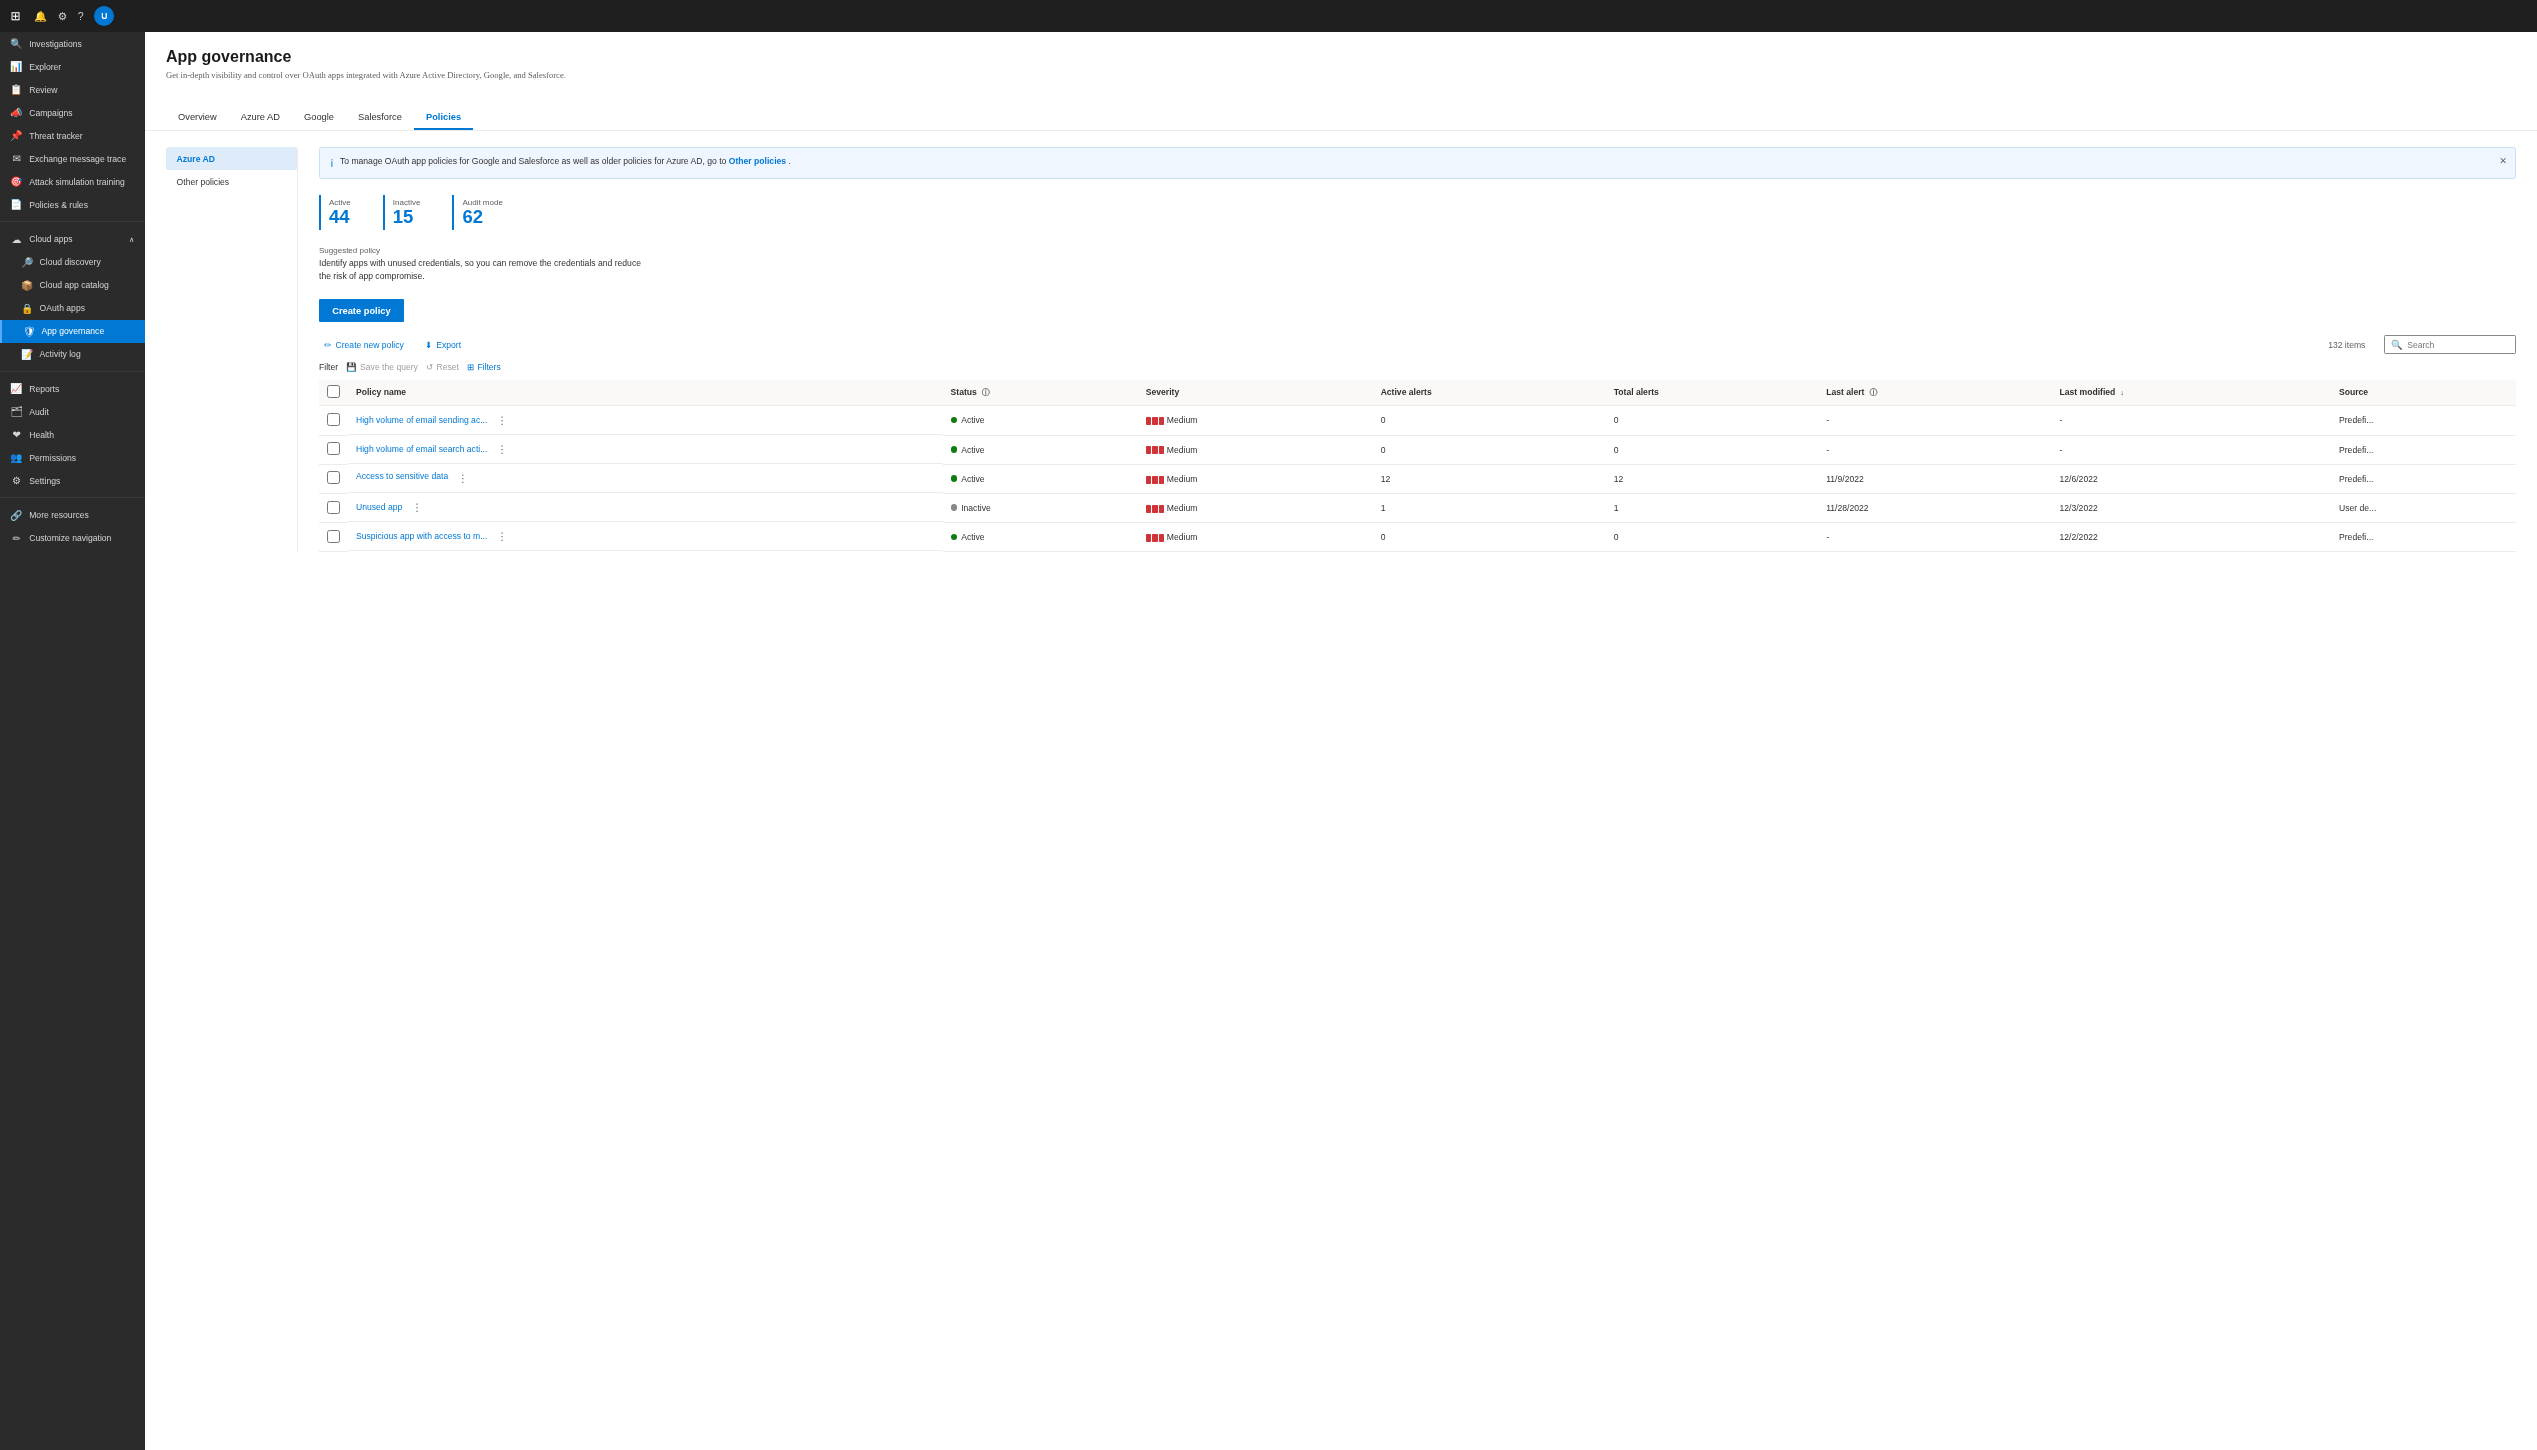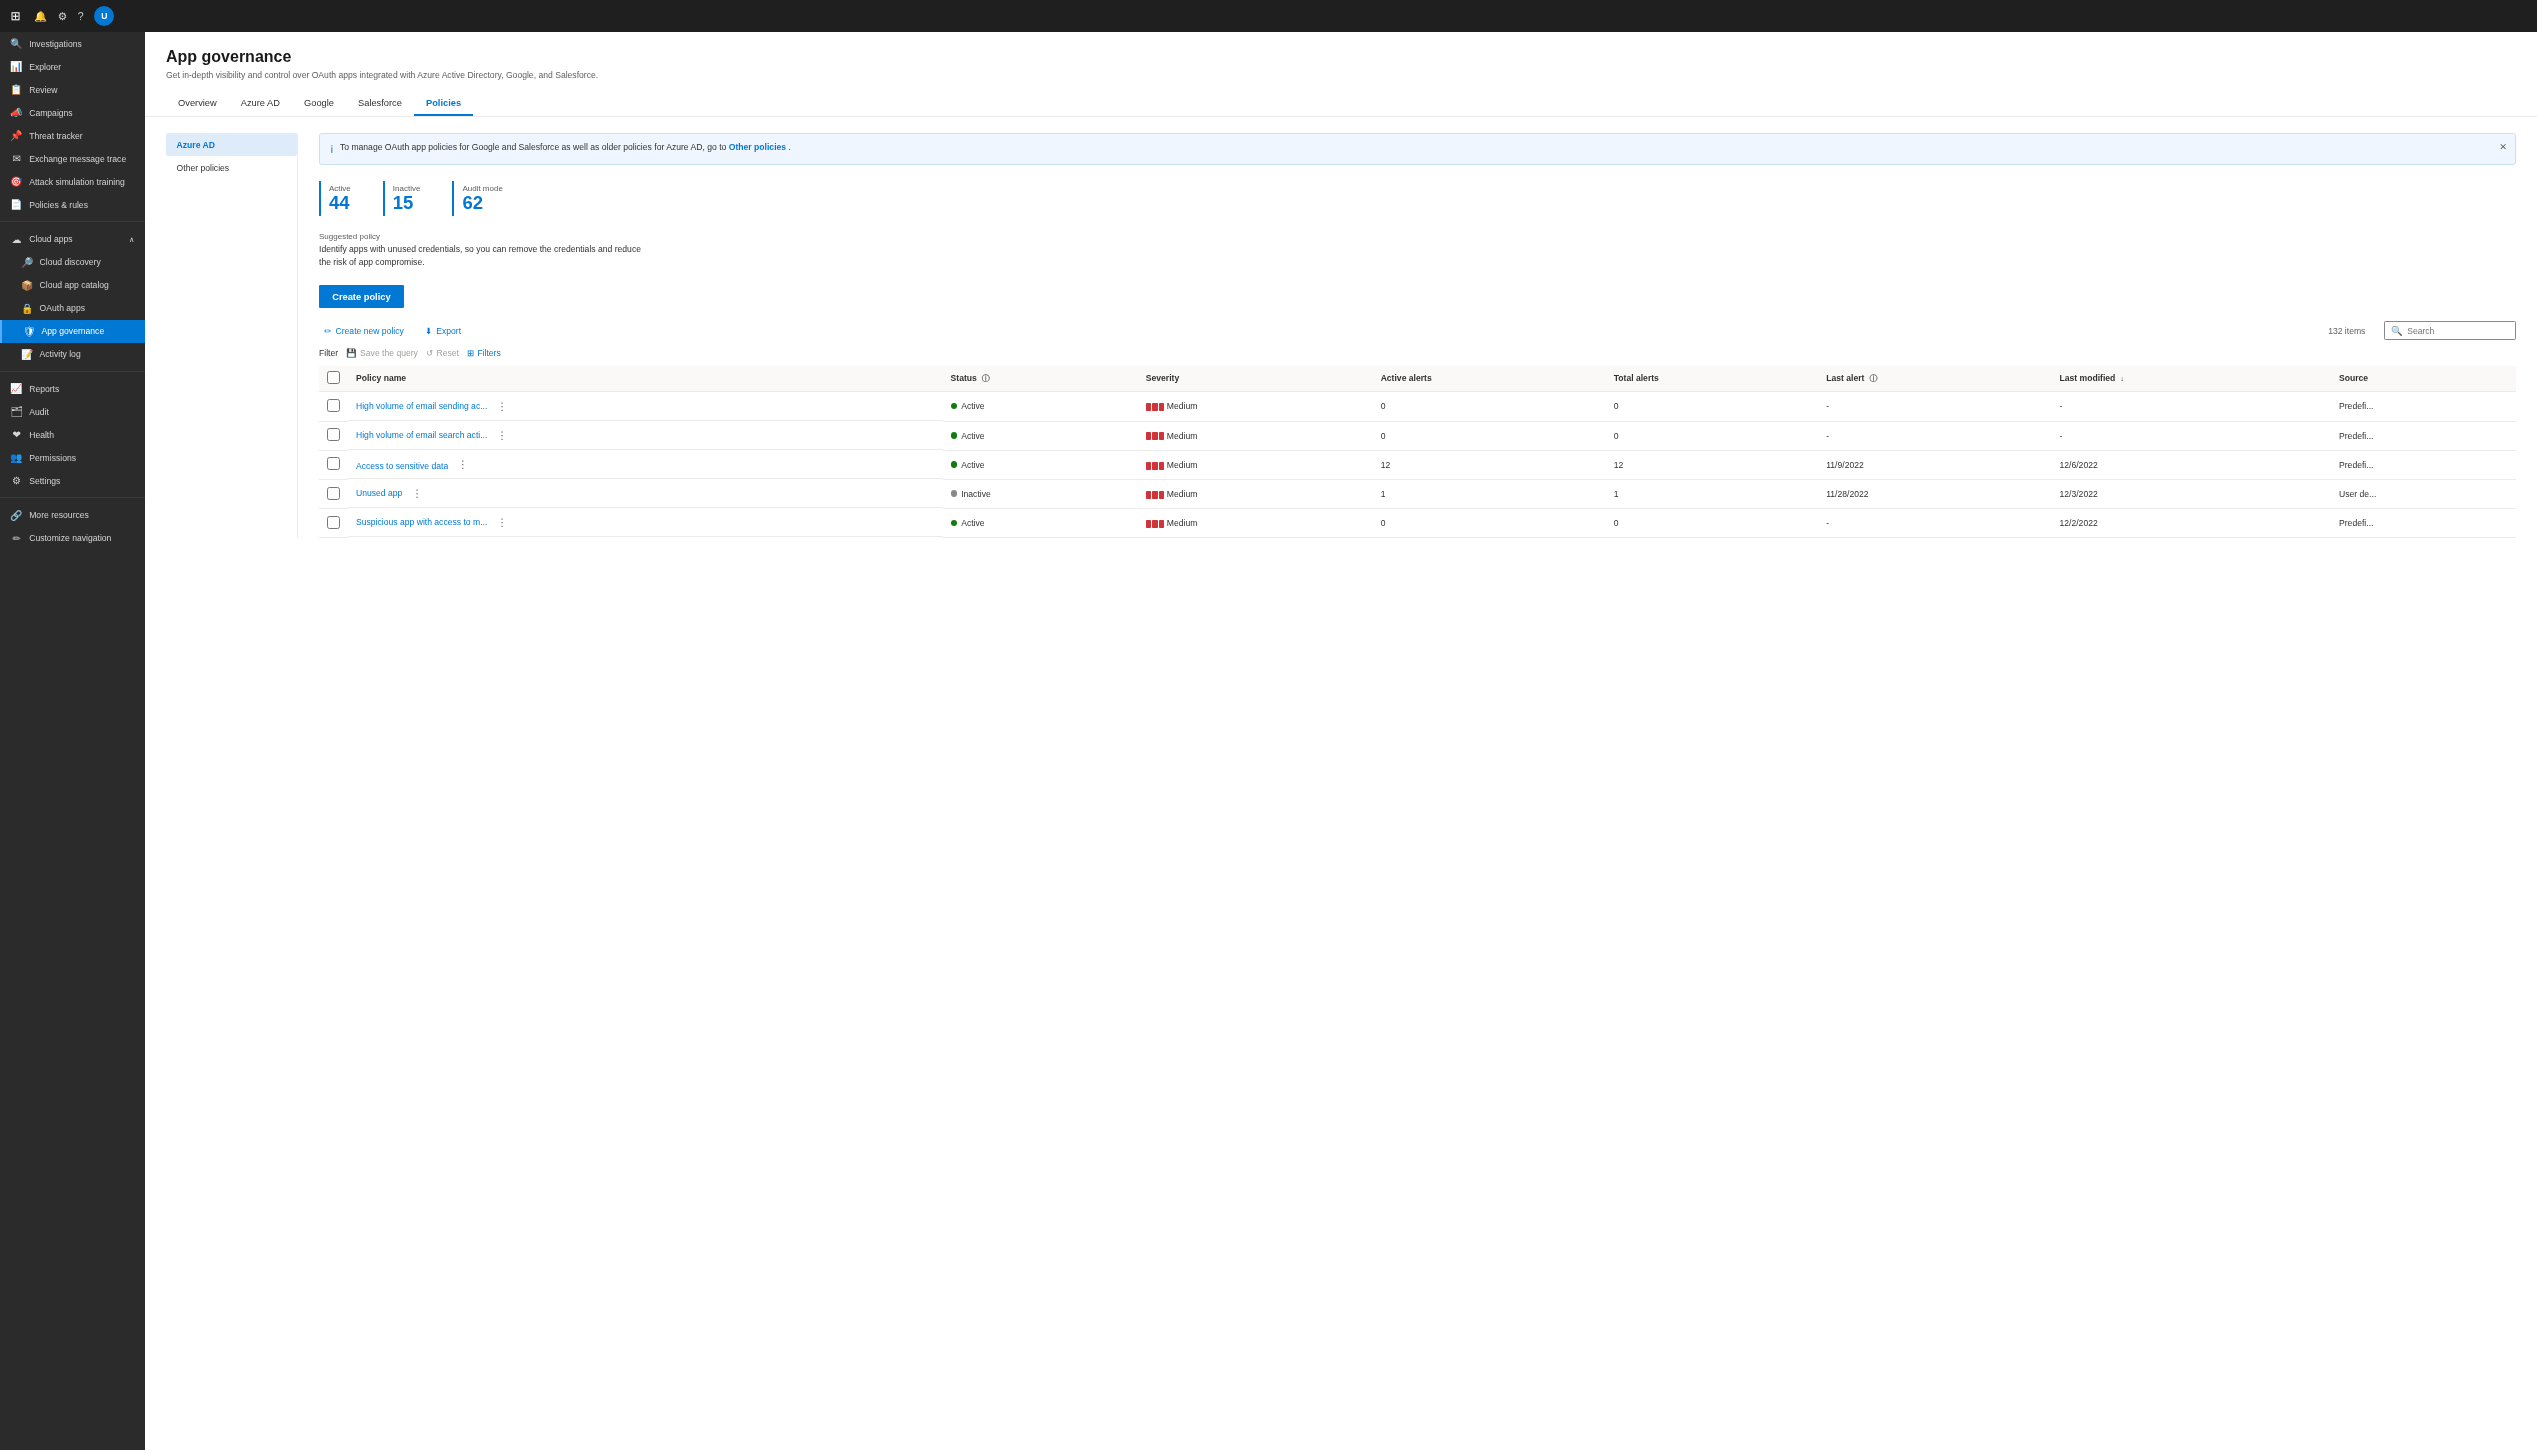--- a/index.html
+++ b/index.html
@@ -64,21 +64,21 @@
     }
     .main::-webkit-scrollbar { width: 4px; }
     .main::-webkit-scrollbar-thumb { background: #ccc; border-radius: 2px; }
 
     .page-header {
       padding: 16px 21px 0 21px;
       border-bottom: 0.7px solid #edebe9;
       background: #fff;
     }
     .page-title { font-size: 16px; font-weight: 700; color: #1a1a1a; margin-bottom: 4px; }
-    .page-subtitle { font-size: 8.6px; color: #605e5c; margin-bottom: 11px; }
+    .page-subtitle { font-size: 8.6px; color: #605e5c; margin-bottom: 25px; font-family: Liberation Serif, serif; }
 
     
     .tabs { display: flex; gap: 0; }
     .tab {
       padding: 6.6px 12px;
       cursor: pointer;
       font-size: 9.3px;
       color: #323130;
       border-bottom: 2px solid transparent;
       user-select: none;
@@ -525,21 +525,21 @@
                         <span class="severity-bar filled"></span>
                       </span><span>Medium</span></td>
                     <td>0</td>
                     <td>0</td>
                     <td>-</td>
                     <td>-</td>
                     <td>Predefi...</td>
                   </tr>
                   <tr>
                     <td><input type="checkbox" style=""></td>
-                    <td style="display: flex; align-items: flex-end; gap: 5.3px;">
+                    <td style="display: flex; align-items: flex-start; gap: 5.3px;">
                       <a style="color: rgb(0, 120, 212); text-decoration: none; cursor: pointer;">Access to sensitive data</a>
                       <span class="more-btn">⋮</span>
                     </td>
                     <td><span class="status-dot status-active"></span><span>Active</span></td>
                     <td><span class="severity-bars">
                         <span class="severity-bar filled"></span>
                         <span class="severity-bar filled"></span>
                         <span class="severity-bar filled"></span>
                       </span><span>Medium</span></td>
                     <td>12</td>

